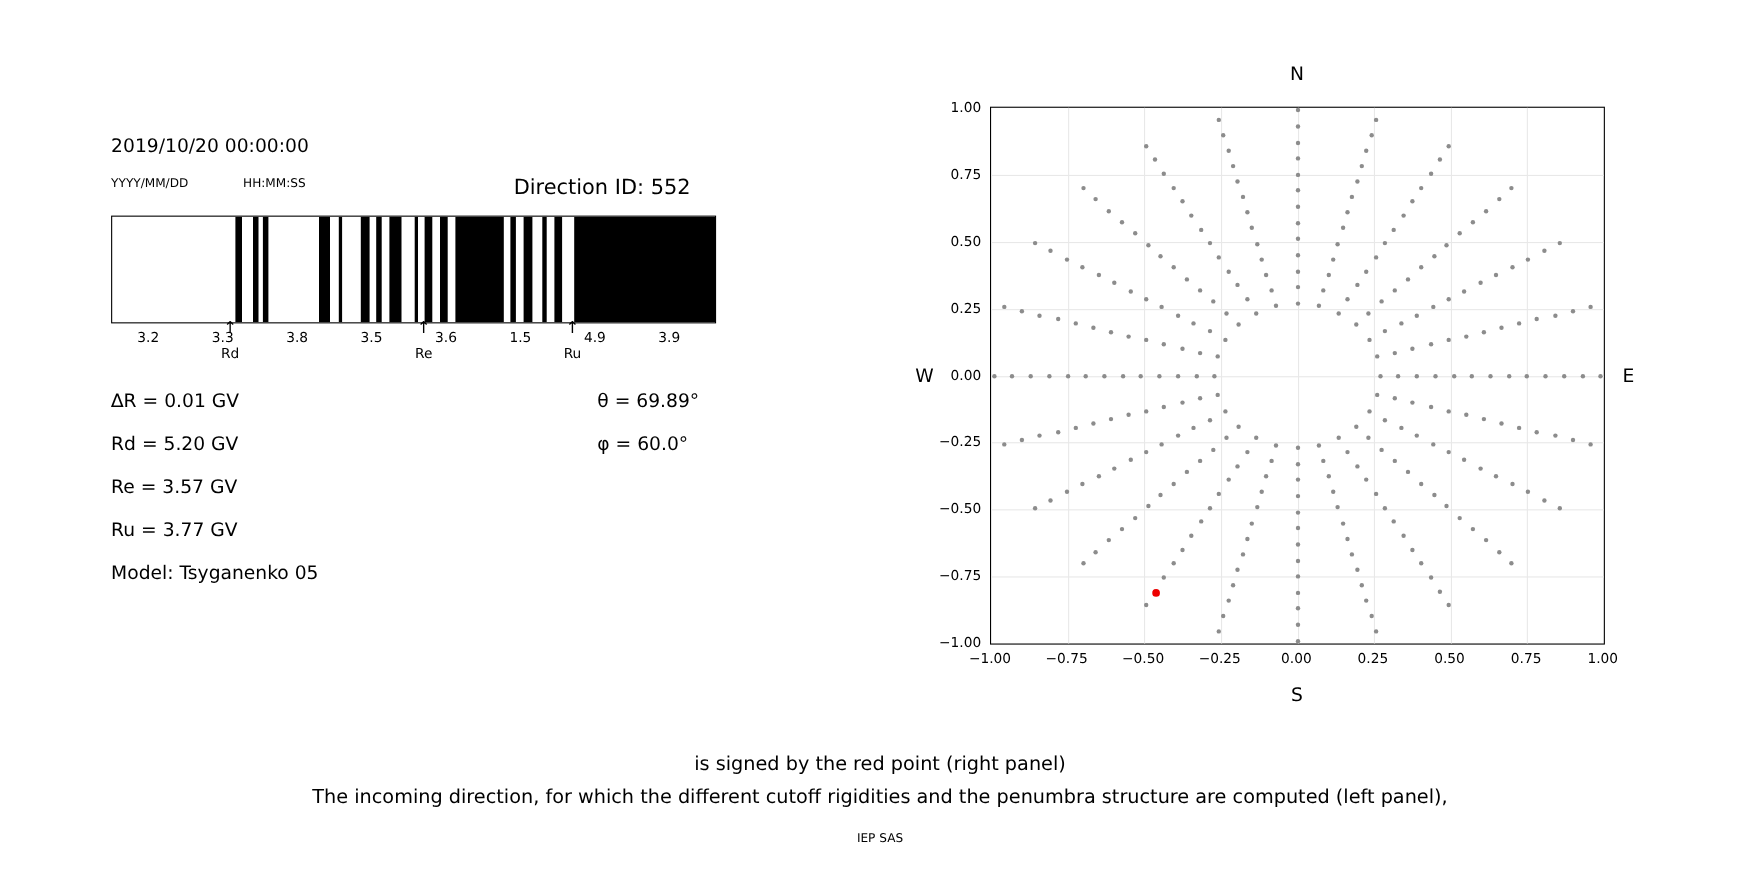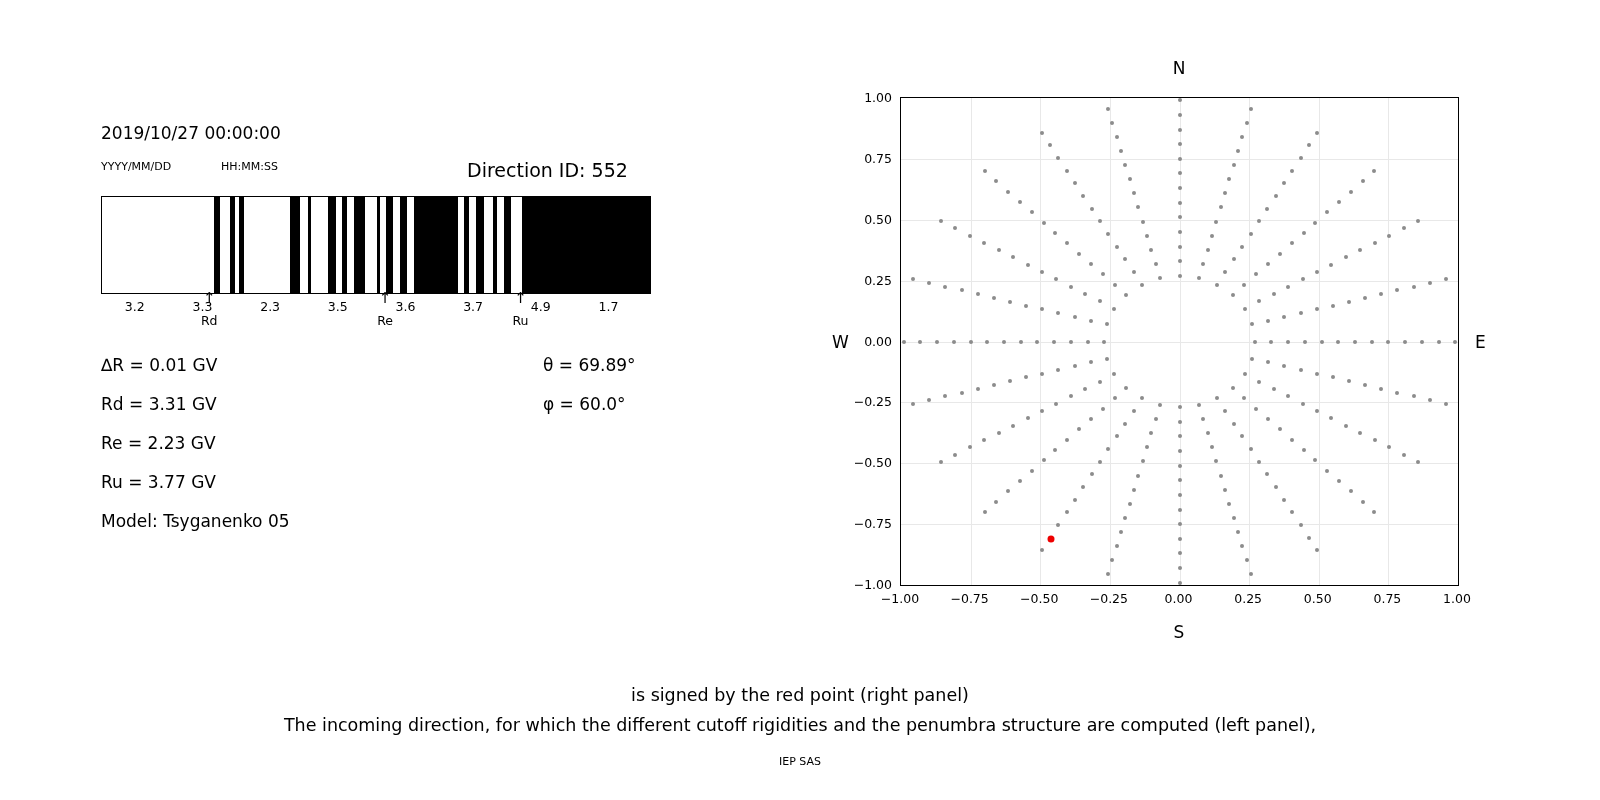--- a/index.html
+++ b/index.html
@@ -186,21 +186,21 @@
     width: 1600px;
     text-align: center;
     font-size: 11px;
   }
 </style>
 </head>
 <body>
 
 <div id="left-panel">
 
-  <div class="txt" id="datetime">2019/10/27 00:00:00</div>
+  <div class="txt" id="datetime">2019/10/20 00:00:00</div>
   <div class="txt" id="fmt-date">YYYY/MM/DD</div>
   <div class="txt" id="fmt-time">HH:MM:SS</div>
   <div class="txt" id="direction-id">Direction ID: 552</div>
 
   <div id="penumbra-plot">
       <div class="pen-bar" style="left: 111.968px; width: 6.08889px; background: rgb(0, 0, 0);"></div>
       <div class="pen-bar" style="left: 128.205px; width: 4.7358px; background: rgb(0, 0, 0);"></div>
       <div class="pen-bar" style="left: 137px; width: 5.41235px; background: rgb(0, 0, 0);"></div>
       <div class="pen-bar" style="left: 188.417px; width: 9.4716px; background: rgb(0, 0, 0);"></div>
       <div class="pen-bar" style="left: 206.007px; width: 2.70617px; background: rgb(0, 0, 0);"></div>
@@ -213,45 +213,45 @@
       <div class="pen-bar" style="left: 311.548px; width: 44.6519px; background: rgb(0, 0, 0);"></div>
       <div class="pen-bar" style="left: 361.612px; width: 5.41235px; background: rgb(0, 0, 0);"></div>
       <div class="pen-bar" style="left: 373.79px; width: 8.11852px; background: rgb(0, 0, 0);"></div>
       <div class="pen-bar" style="left: 391.38px; width: 4.05926px; background: rgb(0, 0, 0);"></div>
       <div class="pen-bar" style="left: 402.205px; width: 6.76543px; background: rgb(0, 0, 0);"></div>
       <div class="pen-bar" style="left: 419.795px; width: 128.205px; background: rgb(0, 0, 0);"></div>
     </div>
   <div id="penumbra-axis">
       <span class="tick-label" style="left: 33.8272px;">3.2</span>
       <span class="tick-label" style="left: 101.481px;">3.3</span>
-      <span class="tick-label" style="left: 169.136px;">2.3</span>
+      <span class="tick-label" style="left: 169.136px;">3.8</span>
       <span class="tick-label" style="left: 236.79px;">3.5</span>
       <span class="tick-label" style="left: 304.444px;">3.6</span>
-      <span class="tick-label" style="left: 372.099px;">3.7</span>
+      <span class="tick-label" style="left: 372.099px;">1.5</span>
       <span class="tick-label" style="left: 439.753px;">4.9</span>
-      <span class="tick-label" style="left: 507.407px;">1.7</span>
+      <span class="tick-label" style="left: 507.407px;">3.9</span>
     </div>
   <div id="penumbra-markers">
       <div class="marker" style="left: 209.247px; top: 292px;">
         <span class="arrow">↑</span>
         <span class="mlabel">Rd</span>
       </div>
       <div class="marker" style="left: 385.148px; top: 292px;">
         <span class="arrow">↑</span>
         <span class="mlabel">Re</span>
       </div>
       <div class="marker" style="left: 520.457px; top: 292px;">
         <span class="arrow">↑</span>
         <span class="mlabel">Ru</span>
       </div>
     </div>
 
   <div class="info" id="dR">∆R = 0.01 GV</div>
-  <div class="info" id="Rd">Rd = 3.31 GV</div>
-  <div class="info" id="Re">Re = 2.23 GV</div>
+  <div class="info" id="Rd">Rd = 5.20 GV</div>
+  <div class="info" id="Re">Re = 3.57 GV</div>
   <div class="info" id="Ru">Ru = 3.77 GV</div>
   <div class="info" id="model">Model: Tsyganenko 05</div>
   <div class="info" id="theta">θ = 69.89°</div>
   <div class="info" id="phi">φ = 60.0°</div>
 </div>
 
 <div id="right-panel">
   <div id="polar-axes">
       <div class="gridline-v" style="left: 69.625px;"></div>
       <div class="gridline-v" style="left: 139.25px;"></div>

